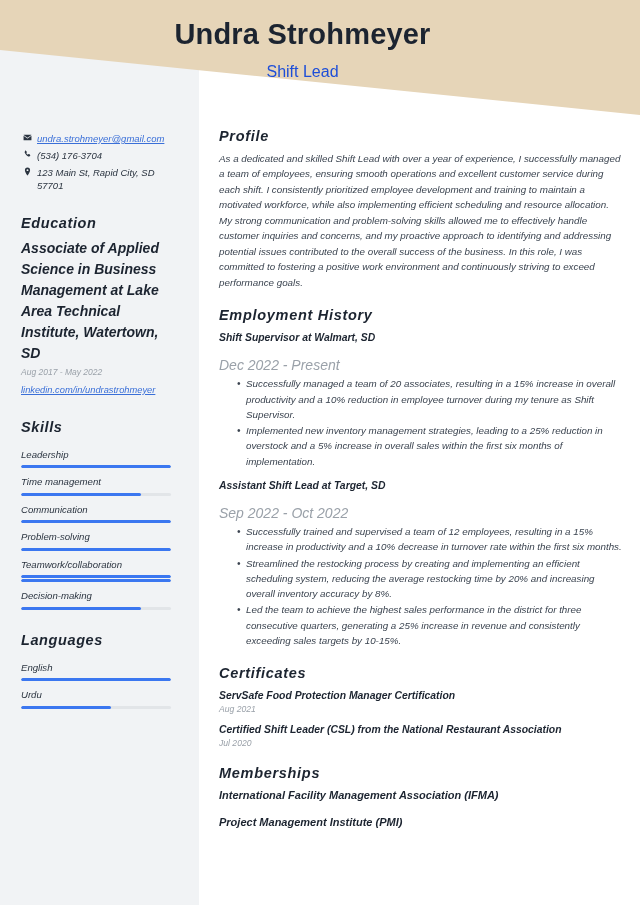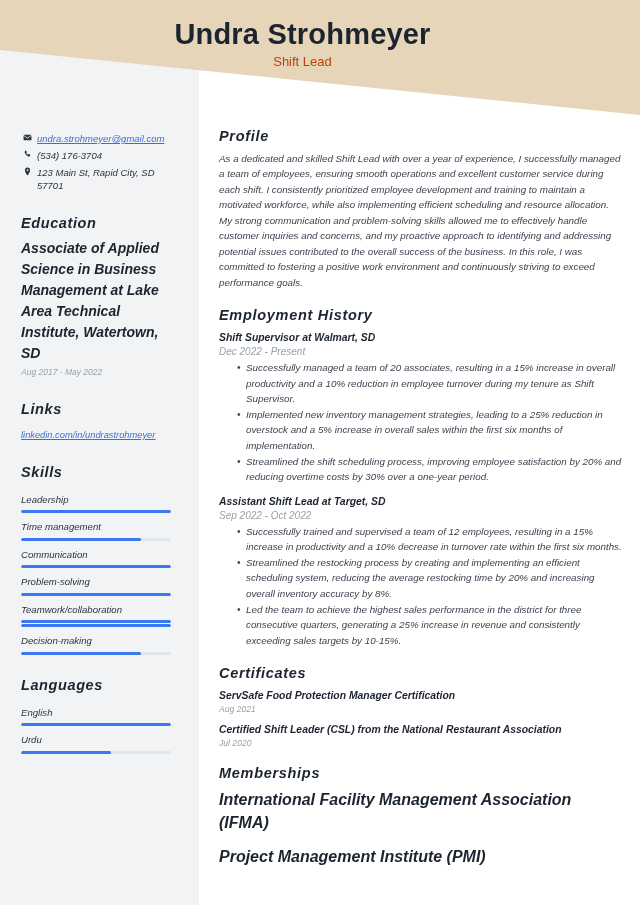--- a/index.html
+++ b/index.html
@@ -36,24 +36,24 @@
   }
   .full-name {
     margin-top: 18px;
     font-size: 29px;
     font-weight: 700;
     letter-spacing: 0.2px;
     color: #1c2430;
     line-height: 1.12;
   }
   .job-title {
-    margin-top: 4px;
-    font-size: 13px;
+    margin-top: 13px;
+    font-size: 16px;
     font-weight: 400;
-    color: #c2410c;
+    color: #1d4ed8;
   }
   
   .cols {
     position: absolute;
     left: 0; top: 0;
     width: 640px; height: 904px;
     display: flex;
     font-style: italic;
   }
   .sidebar {
@@ -158,23 +158,23 @@
     line-height: 1.58;
   }
   .job { margin-bottom: 9px; }
   .job-head {
     font-size: 10.4px;
     font-weight: 700;
     color: #1c2430;
     line-height: 1.45;
   }
   .job-date {
-    font-size: 10px;
+    font-size: 14px;
     color: #9aa1a9;
-    margin-top: 1px;
+    margin-top: 12px;
     margin-bottom: 3px;
   }
   ul.bullets {
     list-style: none;
     padding-left: 18px;
   }
   ul.bullets li {
     position: relative;
     font-size: 9.8px;
     color: #3b4450;
@@ -195,21 +195,21 @@
     font-weight: 700;
     color: #1c2430;
     line-height: 1.45;
   }
   .cert-date {
     font-size: 8.6px;
     color: #9aa1a9;
     margin-top: 1px;
   }
   .member {
-    font-size: 16px;
+    font-size: 11px;
     font-weight: 700;
     color: #1c2430;
     line-height: 1.45;
     margin-bottom: 11px;
   }
 </style>
 </head>
 <body>
 
 <div id="page">
@@ -258,21 +258,20 @@
 
       <section>
         <h2 class="side-head">Education</h2>
         <div>
           <div class="edu-title">Associate of Applied Science in Business Management at Lake Area Technical Institute, Watertown, SD</div>
           <div class="edu-date">Aug 2017 - May 2022</div>
         </div>
       </section>
 
       <section>
-        <h2 class="side-head">Links</h2>
         <a class="side-link" href="#">linkedin.com/in/undrastrohmeyer</a>
       </section>
 
       <section>
         <h2 class="side-head">Skills</h2>
         <div id="skills-list">
             <div class="skill">
               <div class="skill-label">Leadership</div>
               <div class="bar">
                 <div class="bar-fill" style="width: 100%;"></div>
@@ -345,21 +344,20 @@
 
       <section class="section">
         <h2 class="main-head">Employment History</h2>
         <div id="jobs-list">
             <div class="job">
               <div class="job-head">Shift Supervisor at Walmart, SD</div>
               <div class="job-date">Dec 2022 - Present</div>
               <ul class="bullets">
                 <li>Successfully managed a team of 20 associates, resulting in a 15% increase in overall productivity and a 10% reduction in employee turnover during my tenure as Shift Supervisor.</li>
                 <li>Implemented new inventory management strategies, leading to a 25% reduction in overstock and a 5% increase in overall sales within the first six months of implementation.</li>
-                <li>Streamlined the shift scheduling process, improving employee satisfaction by 20% and reducing overtime costs by 30% over a one-year period.</li>
               </ul>
             </div>
             <div class="job">
               <div class="job-head">Assistant Shift Lead at Target, SD</div>
               <div class="job-date">Sep 2022 - Oct 2022</div>
               <ul class="bullets">
                 <li>Successfully trained and supervised a team of 12 employees, resulting in a 15% increase in productivity and a 10% decrease in turnover rate within the first six months.</li>
                 <li>Streamlined the restocking process by creating and implementing an efficient scheduling system, reducing the average restocking time by 20% and increasing overall inventory accuracy by 8%.</li>
                 <li>Led the team to achieve the highest sales performance in the district for three consecutive quarters, generating a 25% increase in revenue and consistently exceeding sales targets by 10-15%.</li>
               </ul>

